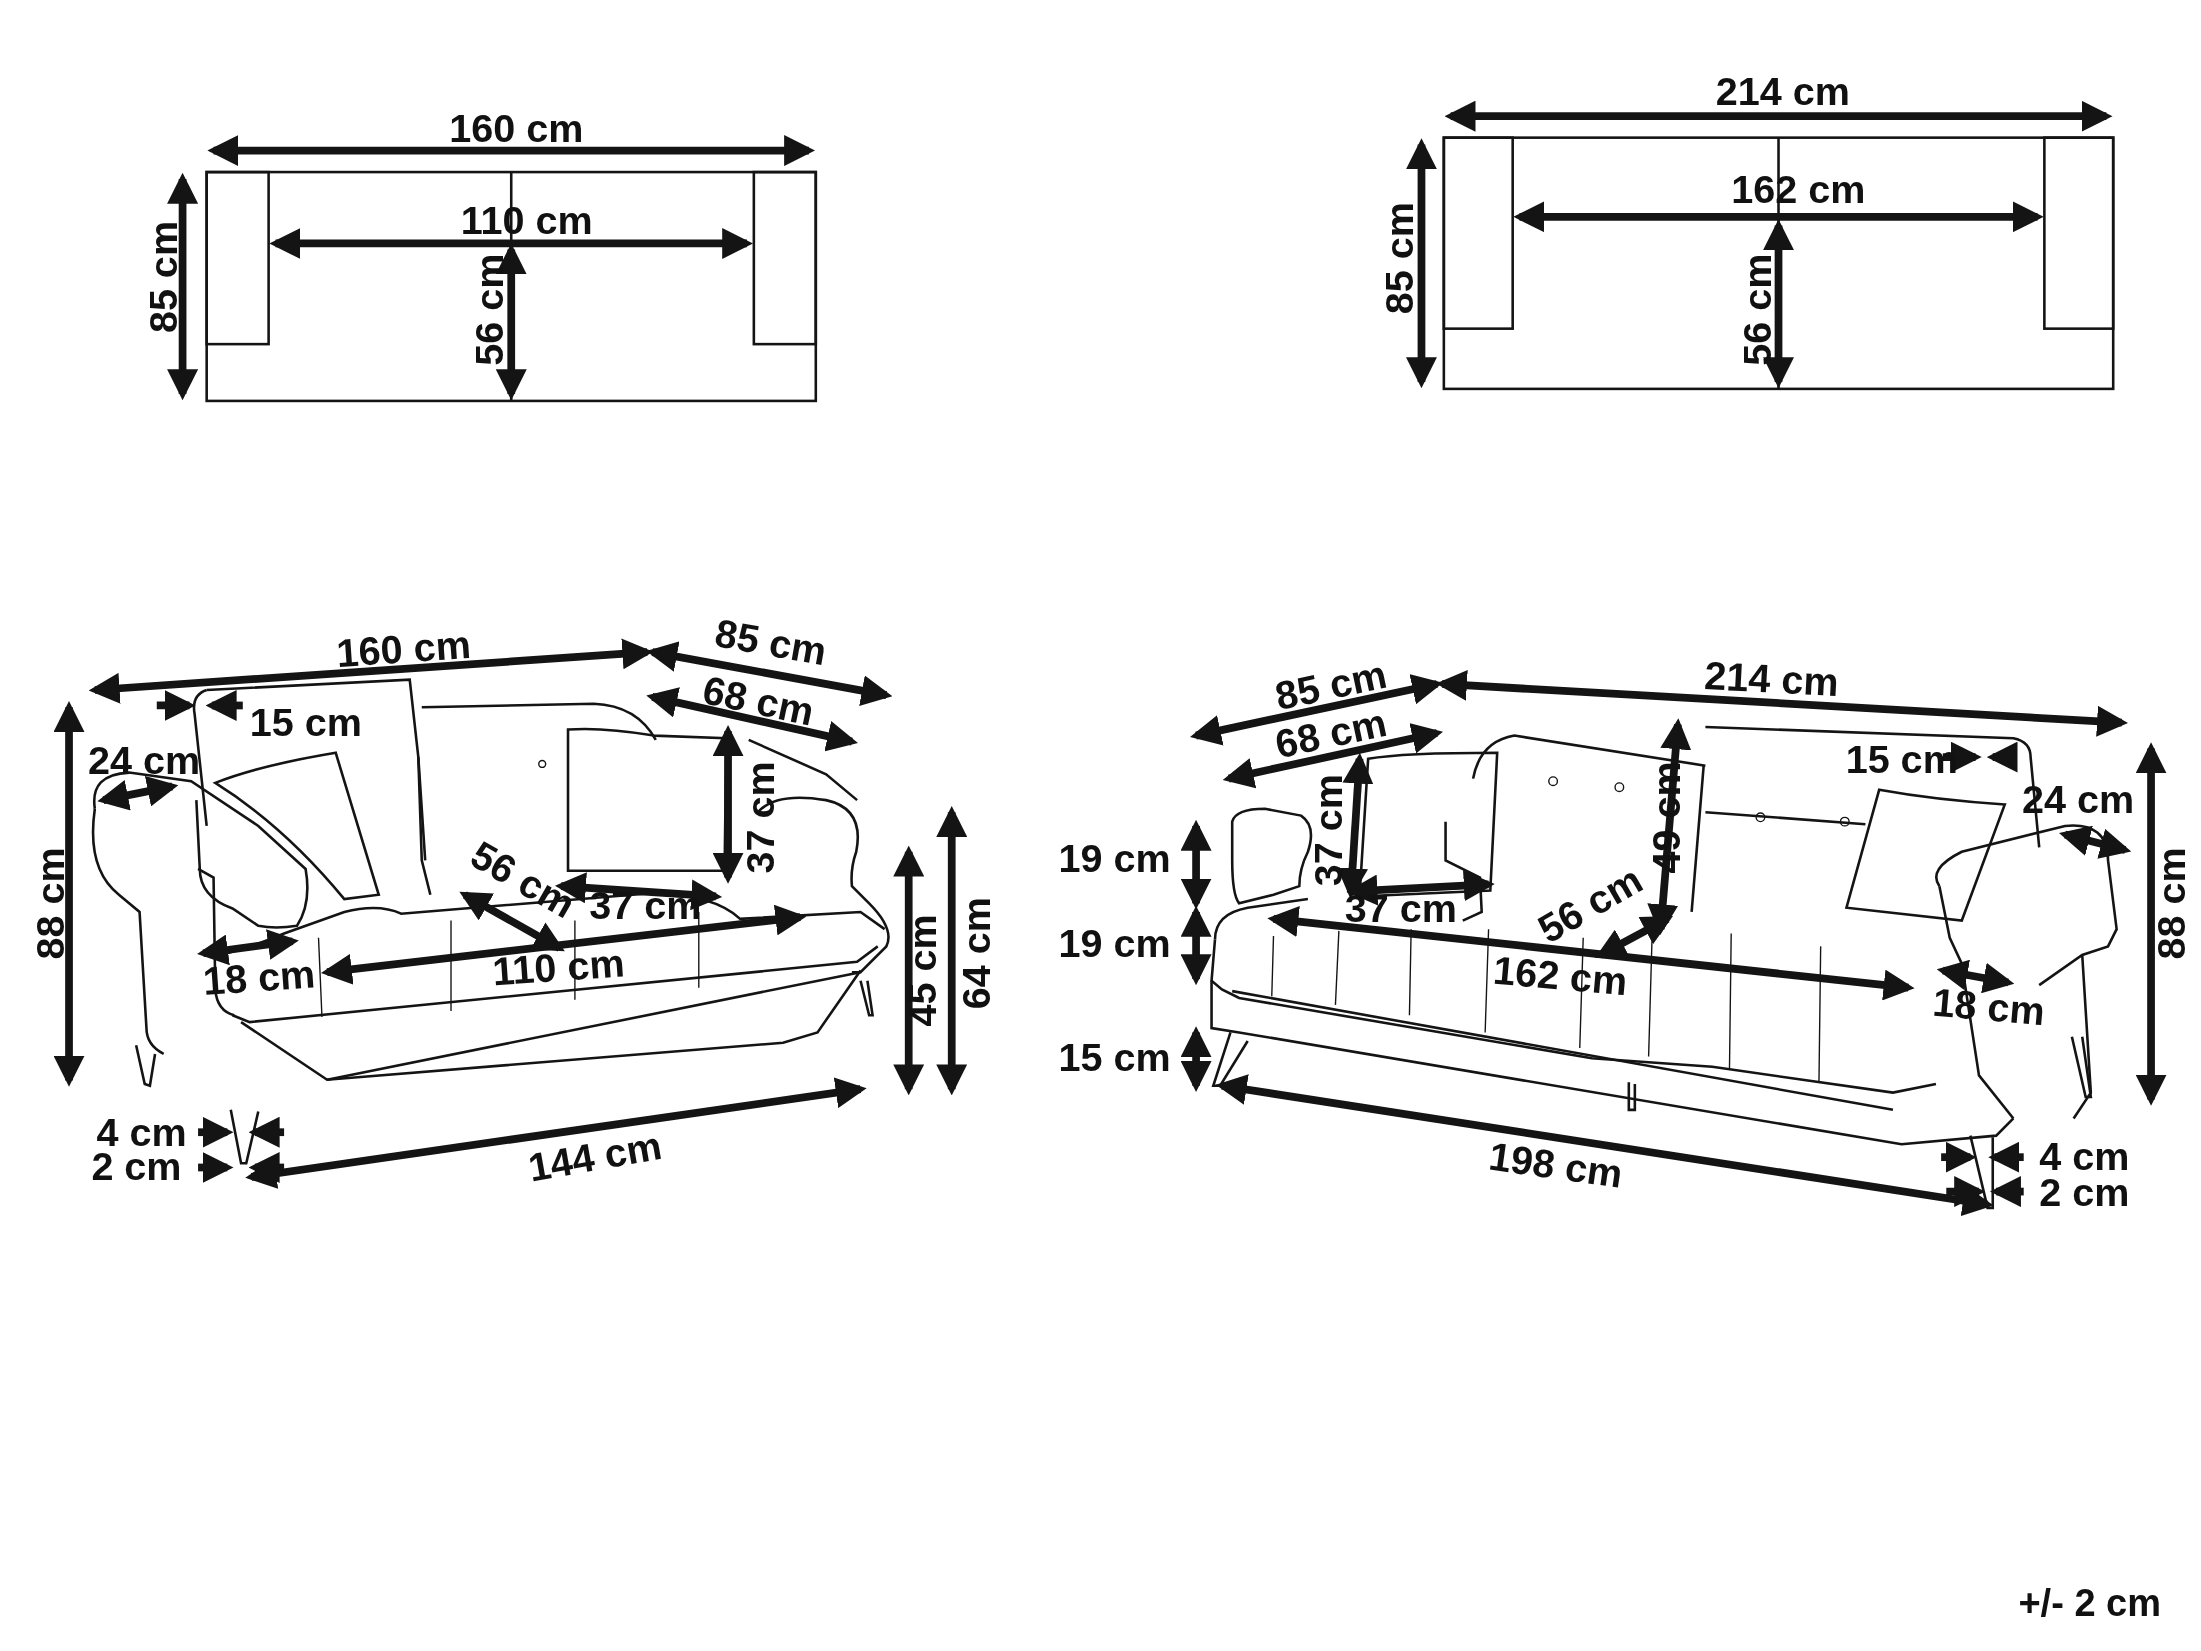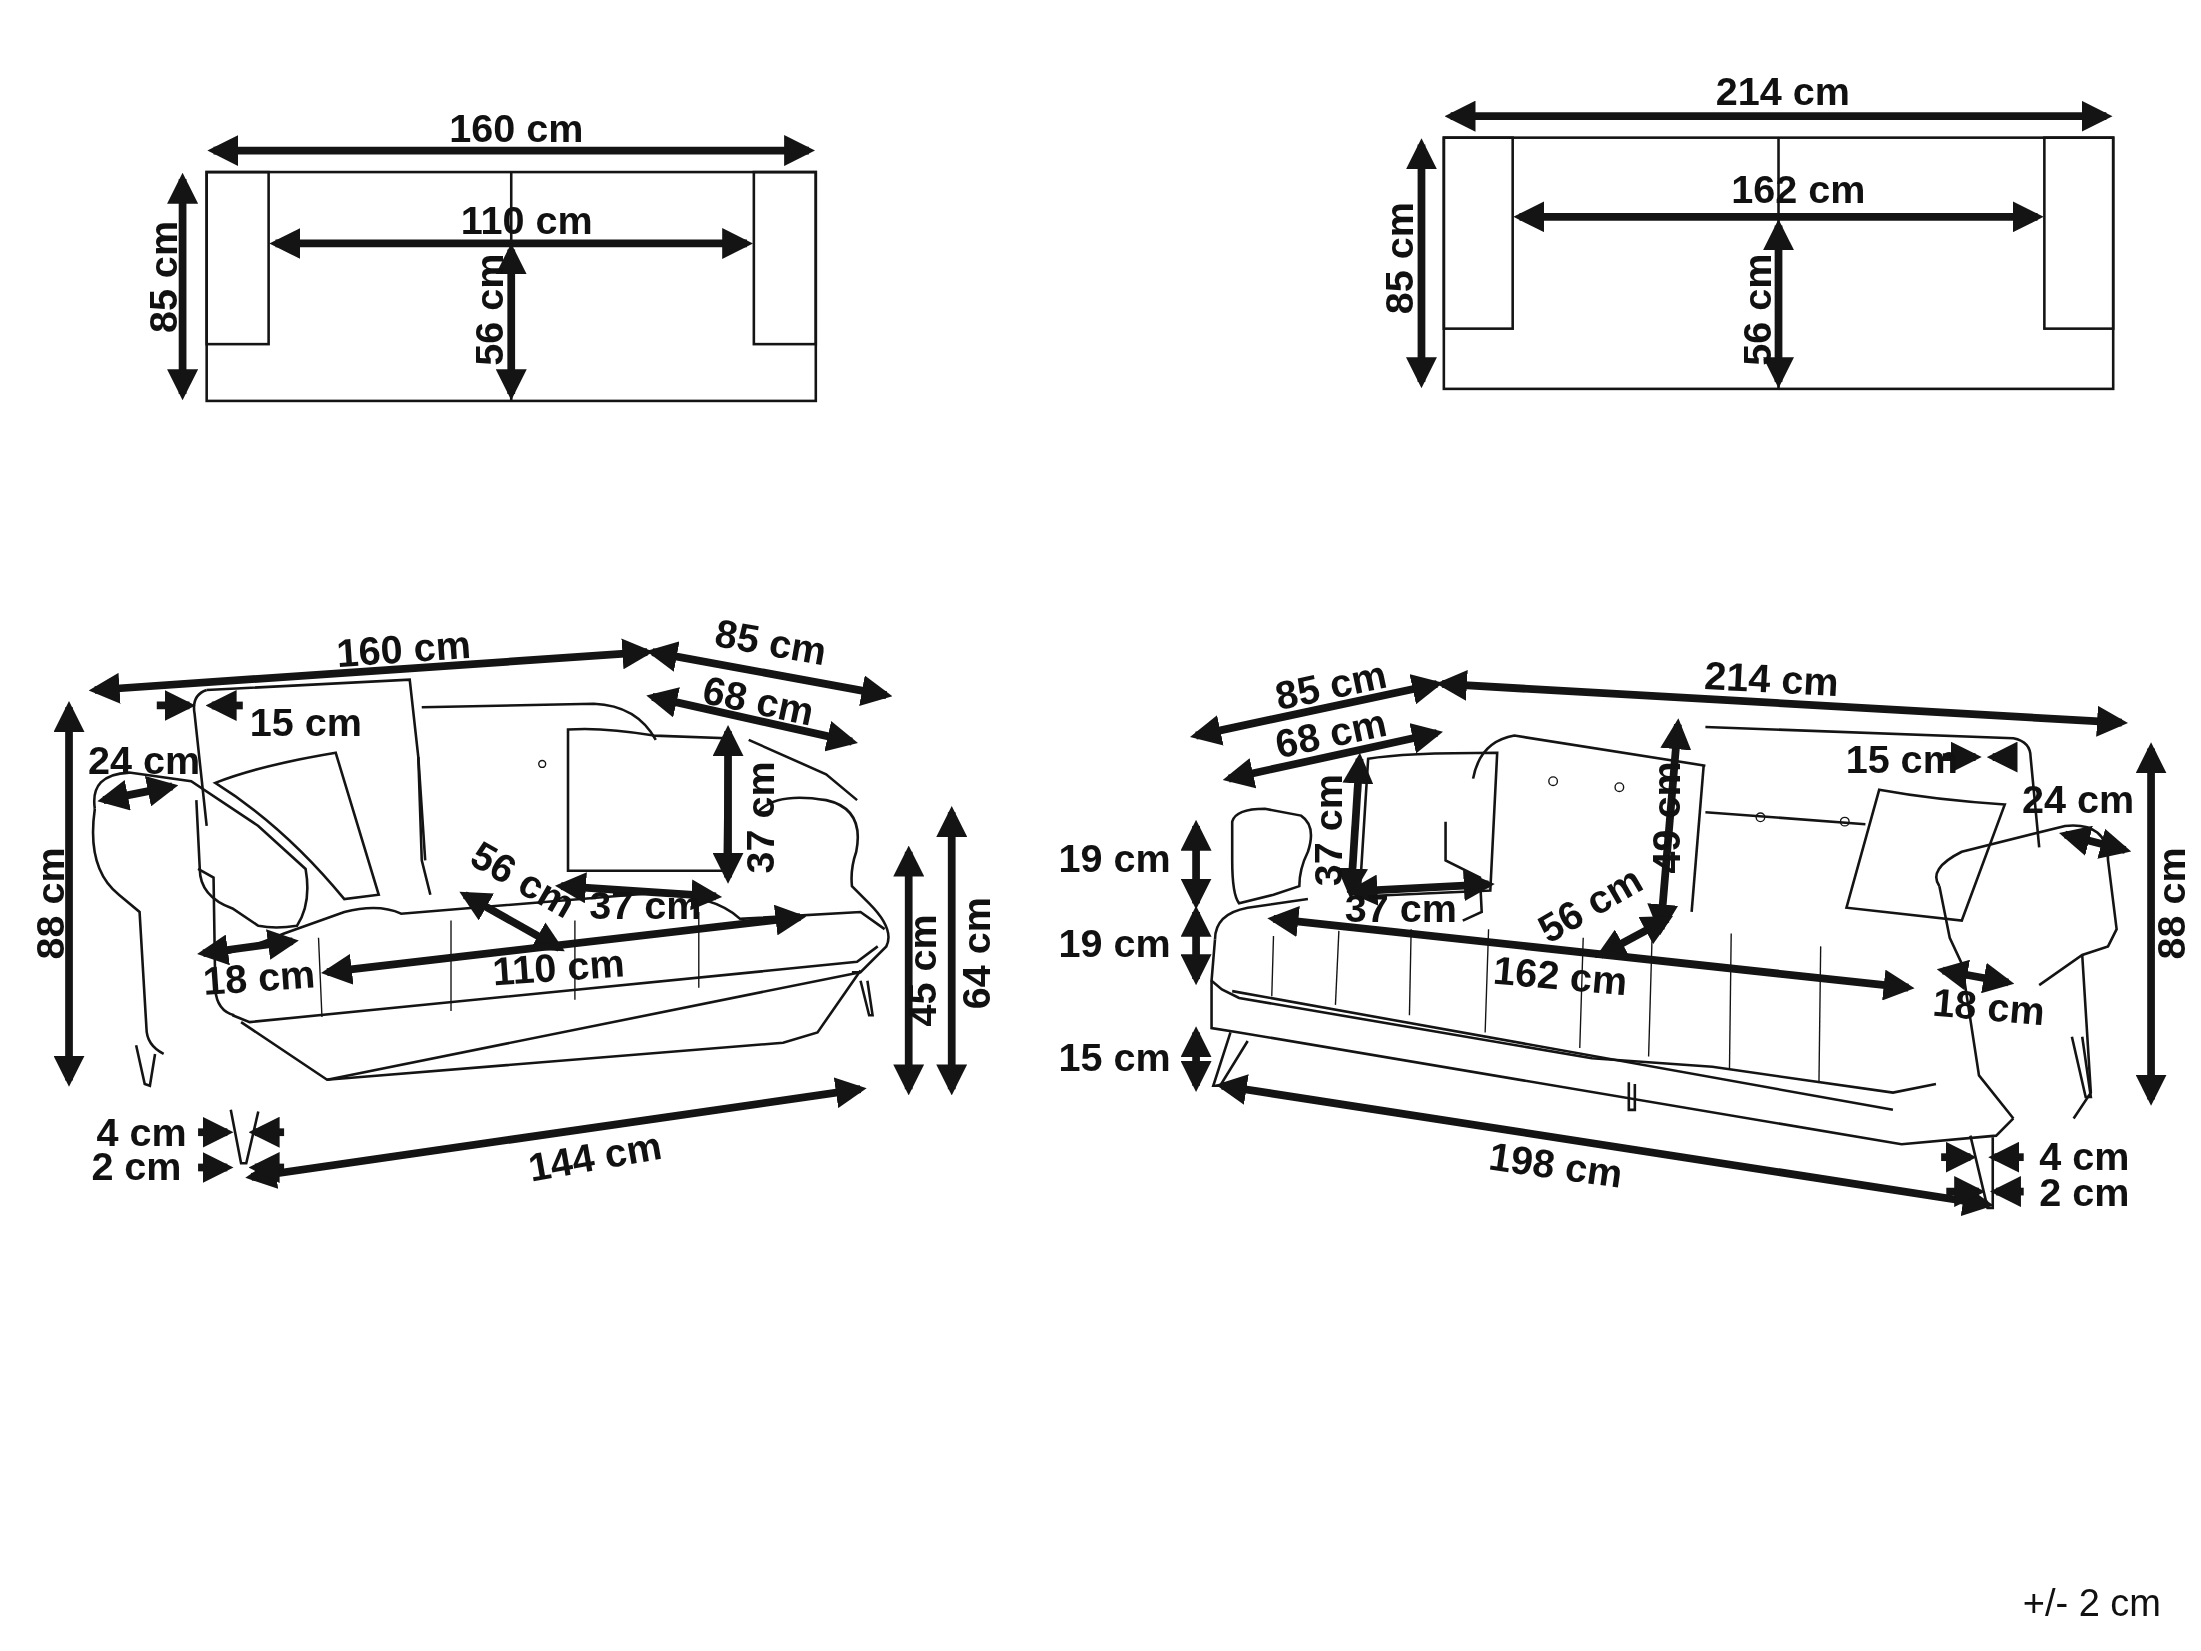--- a/index.html
+++ b/index.html
@@ -4,21 +4,21 @@
 <style>
   html, body { margin: 0; padding: 0; background: #ffffff; }
   body { width: 2202px; height: 1651px; position: relative; overflow: hidden;
          font-family: "Liberation Sans", "DejaVu Sans", sans-serif; }
   svg { position: absolute; left: 0; top: 0; }
   .lbl { font-family: "Liberation Sans", "DejaVu Sans", sans-serif; font-weight: 700;
          font-size: 46px; fill: #111; }
   .line { stroke: #141414; stroke-width: 3; fill: none; }
   .thin { stroke: #141414; stroke-width: 1.6; fill: none; }
   .dim { stroke: #141414; stroke-width: 9; fill: none; }
-  .tol { position: absolute; right: 41px; bottom: 26px; font-weight: 400; font-size: 38px; color: #111; }
+  .tol { position: absolute; right: 41px; bottom: 26px; font-weight: 700; font-size: 38px; color: #111; }
 </style>
 </head>
 <body>
 
 <svg width="2202" height="1651" viewBox="0 0 2559 1919">
   <defs>
     <marker id="ah" viewBox="0 0 10 10" refX="8" refY="5" markerWidth="4" markerHeight="4" orient="auto-start-reverse">
       <path d="M0,0 L10,5 L0,10 z" fill="#141414"></path>
     </marker>
   </defs>

